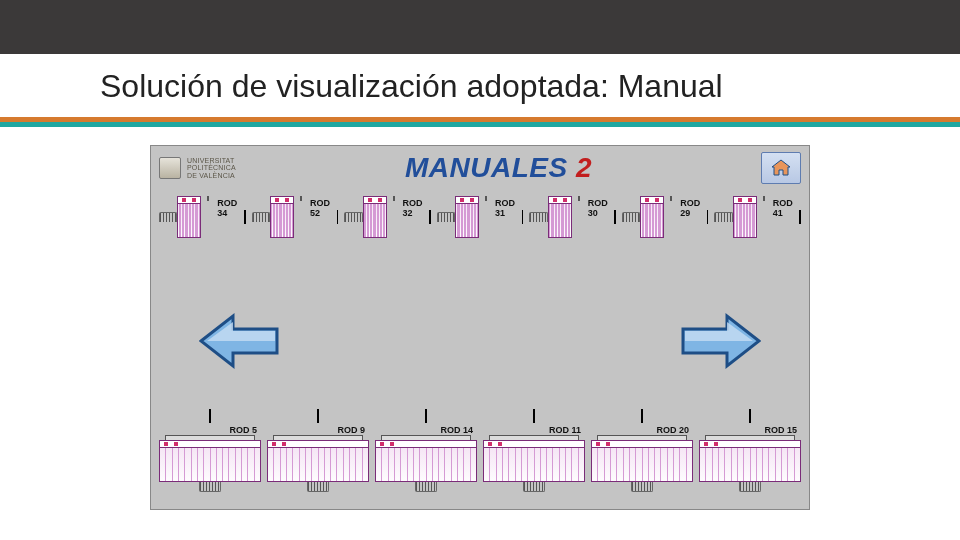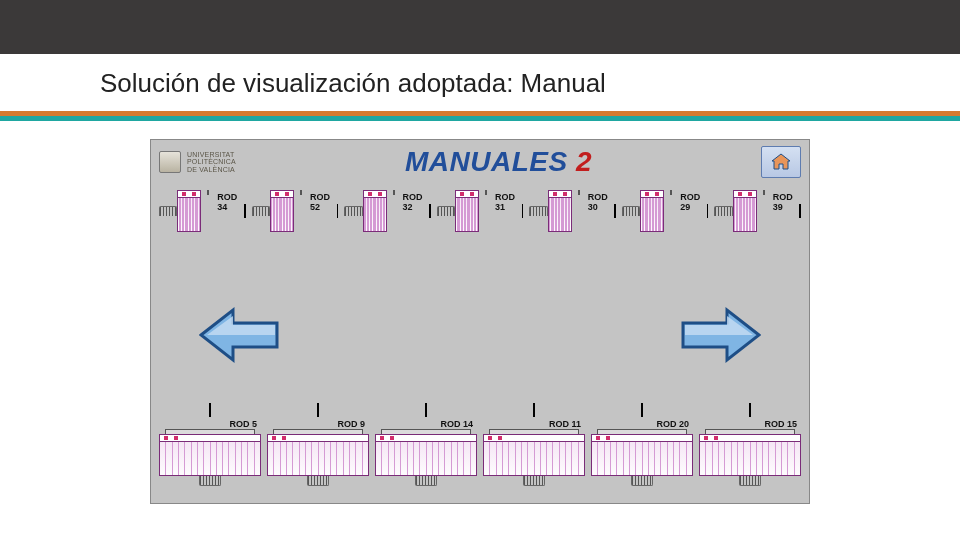--- a/index.html
+++ b/index.html
@@ -8,21 +8,21 @@
     height: 540px;
     background: #fff;
     font-family: Arial, Helvetica, sans-serif;
     overflow: hidden;
   }
   .top-bar {
     height: 54px;
     background: #3b3939;
   }
   .slide-title {
-    font-size: 26px;
+    font-size: 32px;
     color: #222;
     padding: 14px 5px 12px 100px;
     font-weight: 400;
   }
   .rule-orange {
     height: 5px;
     background: #d67a2e;
   }
   .rule-teal {
     height: 5px;
@@ -414,21 +414,21 @@
                 <div class="slot"></div>
                 <div class="slot"></div>
                 <div class="slot"></div>
                 <div class="slot"></div>
                 <div class="slot"></div>
                 <div class="slot"></div>
                 <div class="slot"></div>
               </div>
             </div>
             <div class="rack-bar"></div>
-            <div class="rack-label">ROD 39</div>
+            <div class="rack-label">ROD 41</div>
             <div class="rack-leg"></div>
           </div>
         </div>
 
       <div class="arrow-btn arrow-left">
         <svg width="82" height="58" viewBox="0 0 82 58">
           <polygon points="2,29 34,4 34,17 78,17 78,41 34,41 34,54" fill="#7fb5e4" stroke="#1e4e86" stroke-width="3"></polygon>
           <polygon points="8,29 34,10 34,19 76,19 76,29" fill="#c7ddf2" opacity="0.8"></polygon>
         </svg>
       </div>

